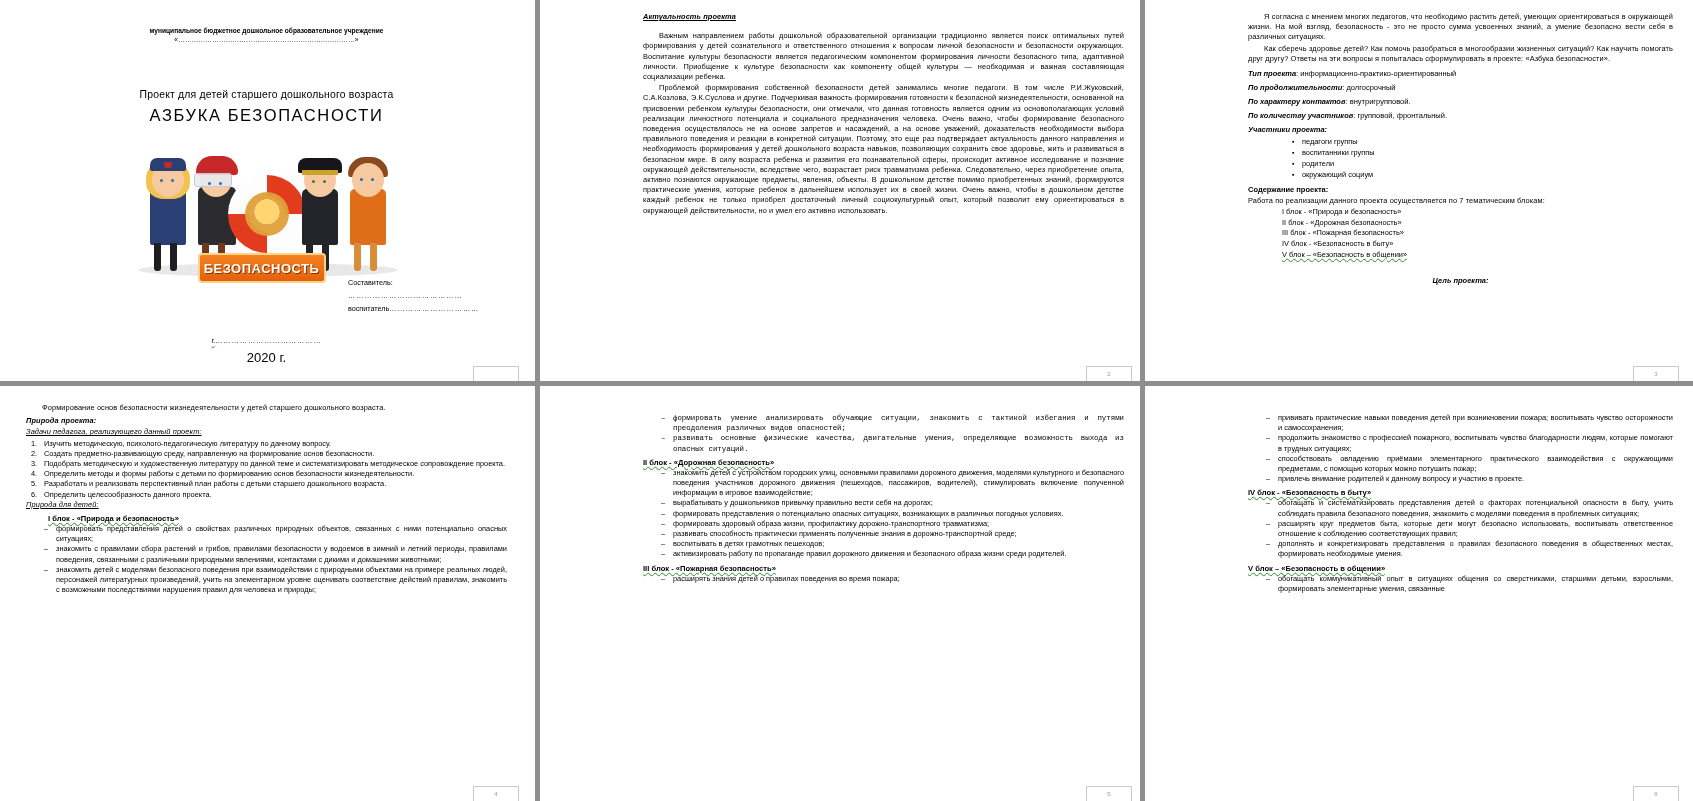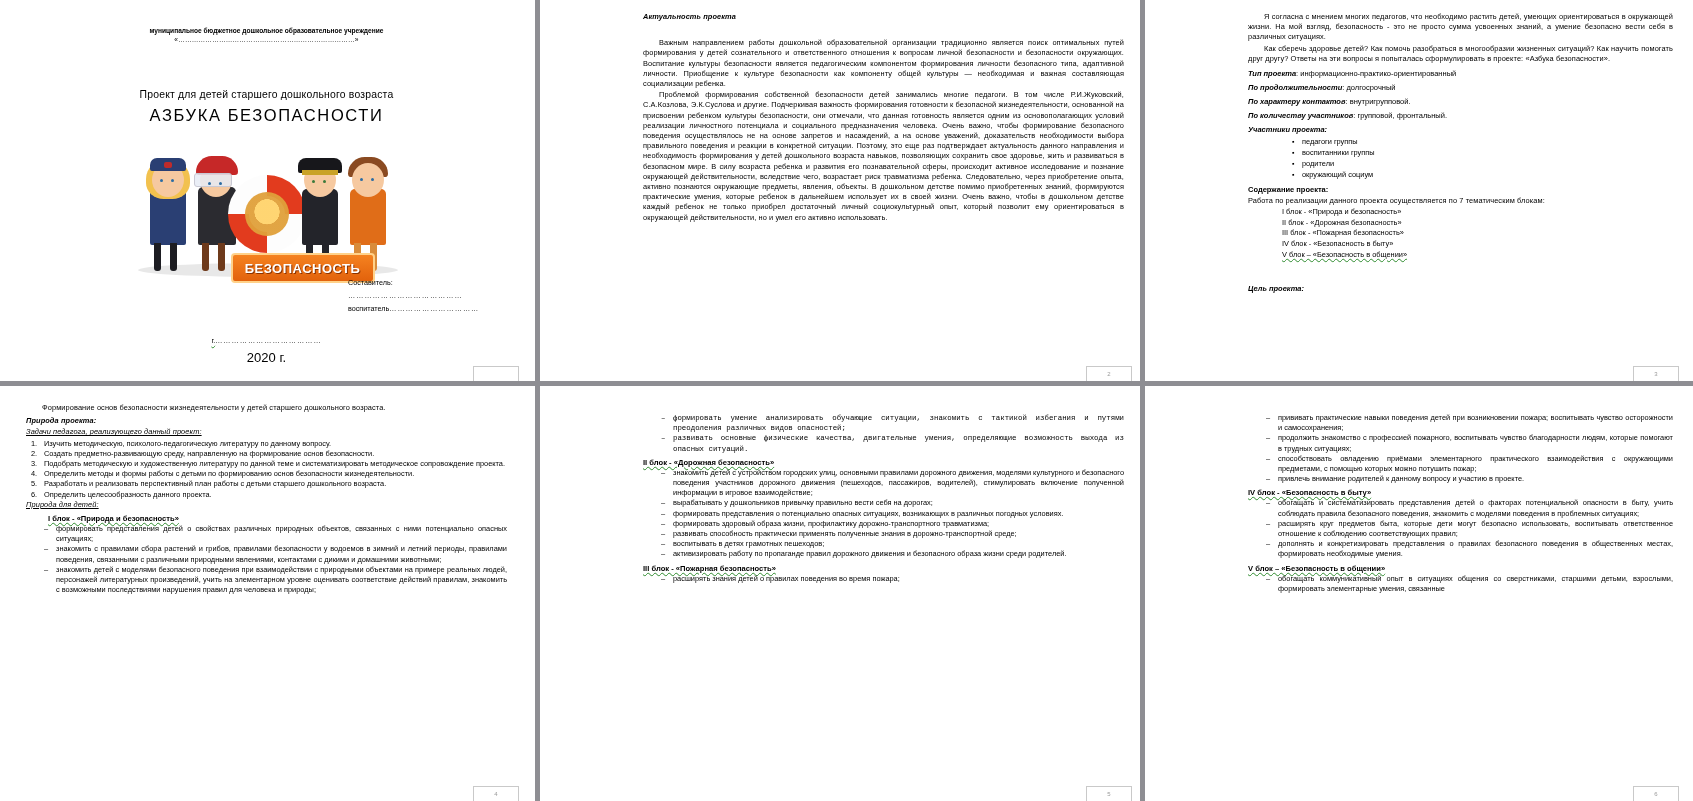--- a/index.html
+++ b/index.html
@@ -174,27 +174,26 @@
     border-radius: 50%; background: #fff;
   }
   .emblem {
     position: absolute; left: 143px; bottom: 53px;
     width: 44px; height: 44px; border-radius: 50%;
     background: radial-gradient(circle at 50% 45%, #ffd36b 0 38%, #e0a03a 39% 100%);
     opacity: .95;
   }
   .banner {
     position: absolute; left: 96px; bottom: 6px;
-    width: 144px; height: 30px;
+    width: 128px; height: 30px;
     background: linear-gradient(#f58220, #e2620c);
     border: 2px solid #ffd28a; border-radius: 4px;
     color: #fff; font-weight: bold; font-size: 13px;
     text-align: center; line-height: 27px; letter-spacing: .5px;
     text-shadow: 1px 1px 0 #8a3300;
-    margin-left: 33px;
   }
   .ground {
     position: absolute; left: 36px; bottom: 12px;
     width: 260px; height: 14px; border-radius: 50%;
     background: rgba(0,0,0,.09);
   }
 </style>
 </head>
 <body>
 
@@ -271,21 +270,21 @@
       <div class="cover-city">
         <span class="spell">г.</span><span style="letter-spacing:1px;">…………………………………</span>
       </div>
       <div class="cover-year">2020 г.</div>
     </div>
     <div class="page-tab"></div>
   </div>
 
   <div class="page p2">
     <div class="page-inner">
-      <div class="t bi" style="margin-bottom:16px;">Актуальность проекта</div>
+      <div class="t bi" style="margin-bottom:9px;text-decoration:underline;">Актуальность проекта</div>
       <p class="t ind">Важным направлением работы дошкольной образовательной организации традиционно является поиск оптимальных путей формирования у детей сознательного и ответственного отношения к вопросам личной безопасности и безопасности окружающих. Воспитание культуры безопасности является педагогическим компонентом формирования личности безопасного типа, адаптивной личности. Приобщение к культуре безопасности как компоненту общей культуры — необходимая и важная составляющая социализации ребенка.</p>
       <p class="t ind">Проблемой формирования собственной безопасности детей занимались многие педагоги. В том числе Р.И.Жуковский, С.А.Козлова, Э.К.Суслова и другие. Подчеркивая важность формирования готовности к безопасной жизнедеятельности, основанной на присвоении ребенком культуры безопасности, они отмечали, что данная готовность является одним из основополагающих условий реализации личностного потенциала и социального предназначения человека. Очень важно, чтобы формирование безопасного поведения осуществлялось не на основе запретов и насаждений, а на основе уважений, доказательств необходимости выбора правильного поведения и реакции в конкретной ситуации. Поэтому, это еще раз подтверждает актуальность данного направления и необходимость формирования у детей  дошкольного возраста навыков, позволяющих сохранить свое здоровье, жить и развиваться в безопасном мире. В силу возраста ребенка и развития его познавательной сферы, происходит активное исследование и познание окружающей действительности, вследствие чего, возрастает риск травматизма ребенка. Следовательно, через приобретение опыта, активно познаются окружающие предметы, явления, объекты. В дошкольном детстве помимо приобретенных знаний, формируются практические умения, которые ребенок в дальнейшем использует их в своей жизни. Очень важно, чтобы в дошкольном детстве каждый ребенок не только приобрел достаточный личный социокультурный опыт, который позволит ему ориентироваться в окружающей действительности, но и умел его активно использовать.</p>
     </div>
     <div class="page-tab">2</div>
   </div>
 
   <div class="page p3">
     <div class="page-inner">
       <p class="t ind">Я согласна с мнением многих педагогов, что необходимо растить детей, умеющих ориентироваться в окружающей жизни. На мой взгляд,  безопасность - это не просто сумма усвоенных знаний, а умение безопасно вести себя в различных ситуациях.</p>
       <p class="t ind">Как сберечь здоровье детей? Как помочь разобраться в многообразии жизненных ситуаций? Как научить помогать друг другу? Ответы на эти вопросы я попыталась сформулировать в проекте: «Азбука  безопасности».</p>
@@ -314,21 +313,21 @@
       <div class="sec-label b">Содержание проекта:</div>
       <div class="t nojust">Работа по реализации данного проекта осуществляется   по  7 тематическим блокам:</div>
       <div class="blocklist">
         <div>I   блок - «Природа и безопасность»</div>
         <div>II   блок - «Дорожная  безопасность»</div>
         <div>III  блок - «Пожарная безопасность»</div>
         <div>IV  блок - «Безопасность в быту»</div>
         <div class="spell">V  блок – «Безопасность в общении»</div>
       </div>
 
-      <div class="sec-label bi" style="margin-top:24px;">Цель проекта:</div>
+      <div class="sec-label bi" style="margin-top:16px;text-align:center;">Цель проекта:</div>
     </div>
     <div class="page-tab">3</div>
   </div>
 
   <div class="page p4">
     <div class="page-inner">
       <p class="t ind">Формирование основ безопасности жизнедеятельности у детей старшего дошкольного возраста.</p>
       <div class="t bi" style="margin-top:3px;">Природа проекта:</div>
       <div class="t i u">Задачи педагога, реализующего  данный проект:</div>
       <ol class="nums">

